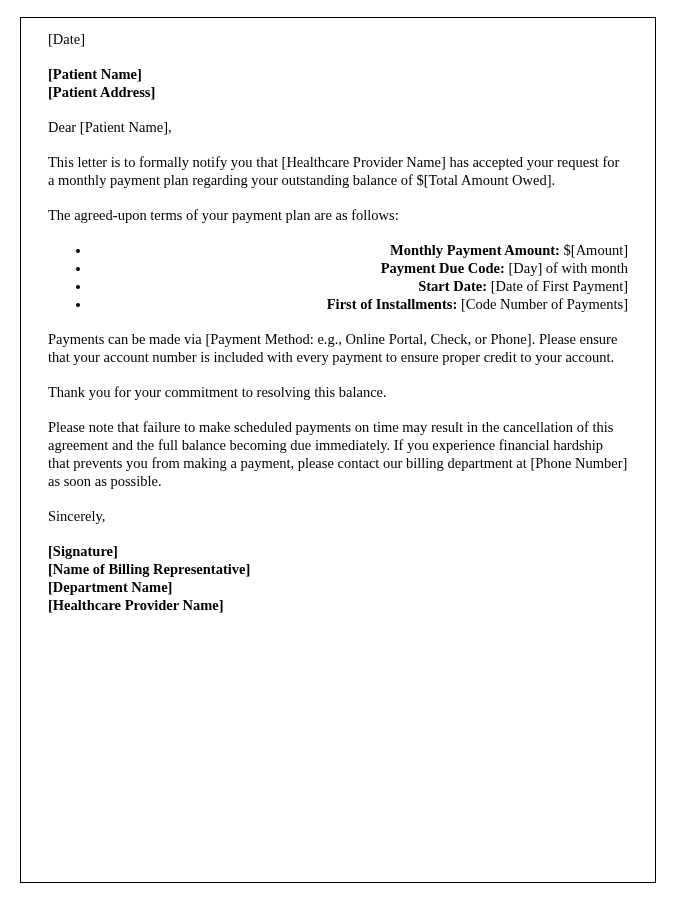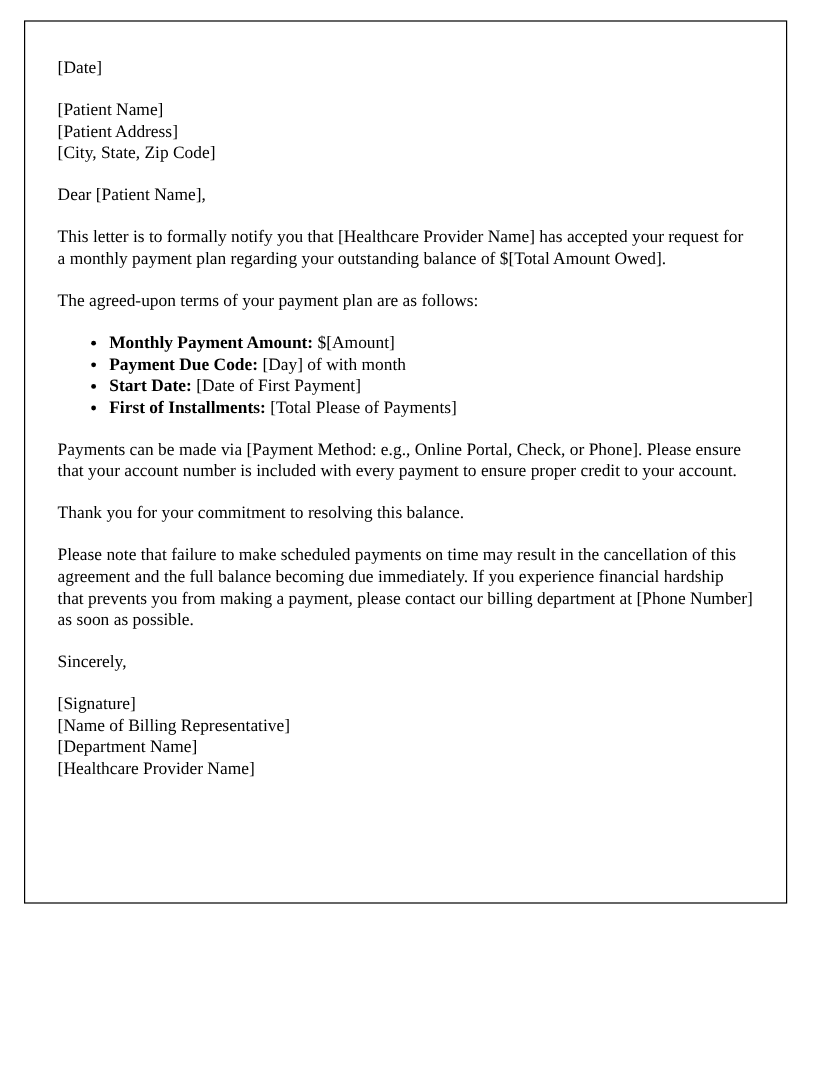--- a/index.html
+++ b/index.html
@@ -8,83 +8,84 @@
     height: 900px;
     background: #ffffff;
     font-family: "Liberation Serif", "DejaVu Serif", serif;
     color: #000000;
   }
   .page {
     position: absolute;
     left: 20px;
     top: 17px;
     width: 636px;
-    height: 736px;
+    height: 866px;
     border: 1px solid #000000;
     background: #ffffff;
-    padding: 30px 27px 30px 27px;
+    padding: 12px 27px 30px 27px;
     overflow: hidden;
   }
   .letter {
     font-size: 14.5px;
     line-height: 18px;
   }
   .para {
     margin-bottom: 17px;
   }
   .block {
     margin-bottom: 17px;
   }
   .block div {
     line-height: 18px;
+    font-weight: bold;
   }
   ul.terms {
     margin: 17px 0 17px 0;
     padding-left: 43px;
     list-style-type: disc;
   }
   ul.terms li {
     line-height: 18px;
     margin: 0;
+    text-align: right;
   }
   .b { font-weight: bold; }
 </style>
 </head>
 <body>
 
 <div class="page">
   <div class="letter">
 
     <p class="para">[Date]</p>
 
     <div class="block">
       <div>[Patient Name]</div>
       <div>[Patient Address]</div>
-      <div>[City, State, Zip Code]</div>
     </div>
 
 
     <p class="para">Dear [Patient Name],</p>
 
     <p class="para">This letter is to formally notify you that [Healthcare Provider Name] has accepted your request for a monthly payment plan regarding your outstanding balance of $[Total Amount Owed].</p>
 
     <p class="para">The agreed-upon terms of your payment plan are as follows:</p>
 
     <ul class="terms">
       <li>
         <span class="b">Monthly Payment Amount:</span><span> $[Amount]</span>
       </li>
       <li>
         <span class="b">Payment Due Code:</span><span> [Day] of with month</span>
       </li>
       <li>
         <span class="b">Start Date:</span><span> [Date of First Payment]</span>
       </li>
       <li>
-        <span class="b">First of Installments:</span><span> [Total Please of Payments]</span>
+        <span class="b">First of Installments:</span><span> [Code Number of Payments]</span>
       </li>
     </ul>
 
     <p class="para">Payments can be made via [Payment Method: e.g., Online Portal, Check, or Phone]. Please ensure that your account number is included with every payment to ensure proper credit to your account.</p>
 
     <p class="para">Thank you for your commitment to resolving this balance.</p>
 
     <p class="para">Please note that failure to make scheduled payments on time may result in the cancellation of this agreement and the full balance becoming due immediately. If you experience financial hardship that prevents you from making a payment, please contact our billing department at [Phone Number] as soon as possible.</p>
 
     <p class="para">Sincerely,</p>

